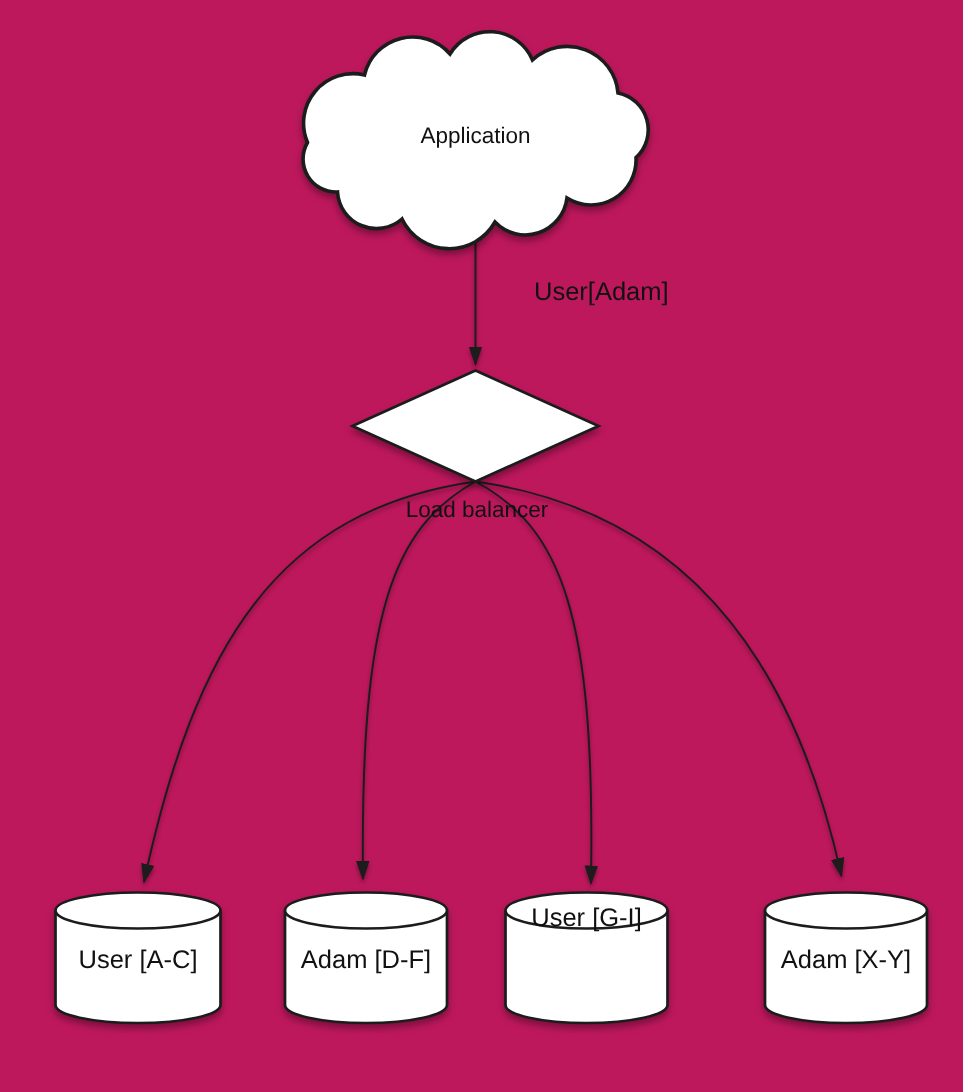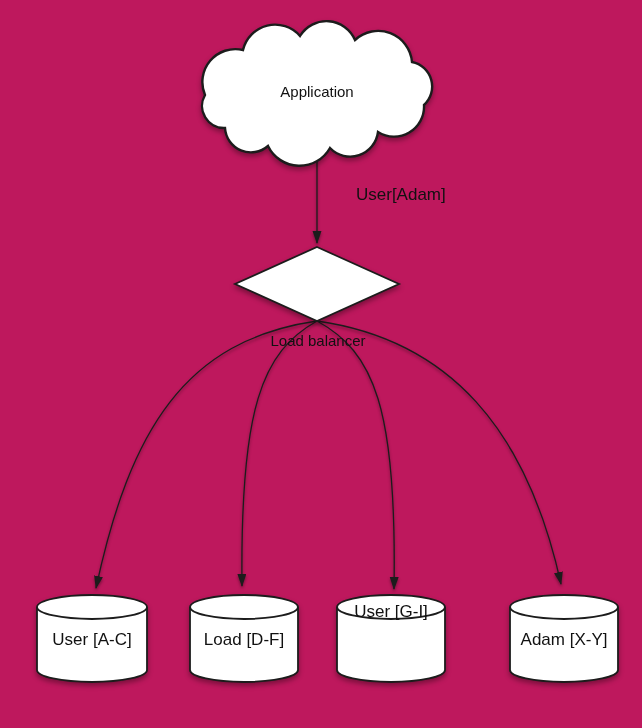--- a/index.html
+++ b/index.html
@@ -106,19 +106,19 @@
   </svg>
 
   <div class="label centered app-label" style="left:317px; top:91px;">Application</div>
 
   <div class="label edge-label" style="left:343px; top:185px;margin-left:13px;">User[Adam]</div>
 
   <div class="label centered lb-label" style="left:318px; top:300px;margin-top:40px;">Load balancer</div>
 
   <div class="label centered shard-label" style="left:92px; top:640px;">User [A-C]</div>
 
-  <div class="label centered shard-label" style="left:244px; top:640px;">Load [D-F]</div>
+  <div class="label centered shard-label" style="left:244px; top:640px;">Adam [D-F]</div>
 
   <div class="label centered shard-label" style="left:391px; top:612px;">User [G-I]</div>
 
   <div class="label centered shard-label" style="left:564px; top:640px;">Adam [X-Y]</div>
 
 </div>
 
 </body></html>

